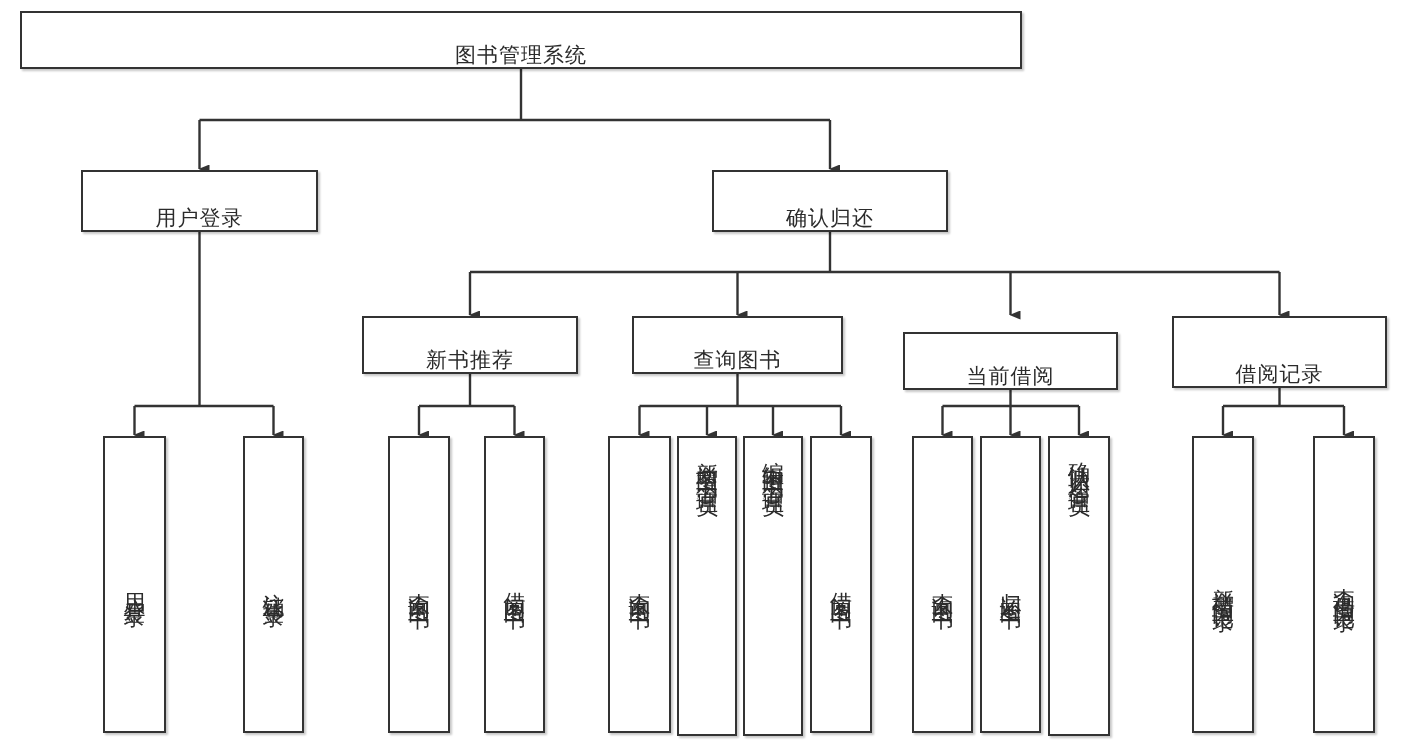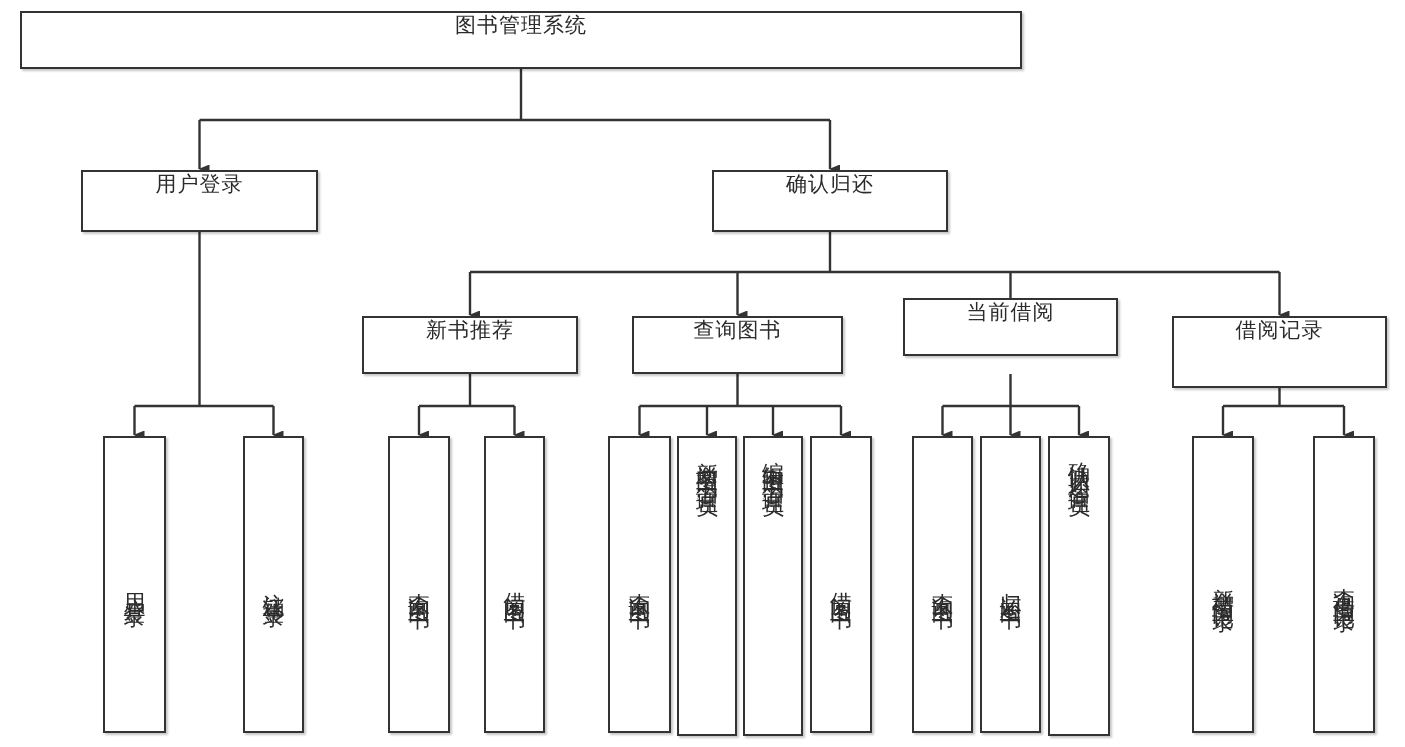--- a/index.html
+++ b/index.html
@@ -26,21 +26,21 @@
     width: 1405px;
     height: 747px;
   }
   .node-box {
     position: absolute;
     box-sizing: border-box;
     background: #ffffff;
     border: 2px solid #333333;
     box-shadow: 2px 2px 2px rgba(0,0,0,0.22);
     display: flex;
-    align-items: flex-start;
+    align-items: flex-end;
     justify-content: center;
     overflow: hidden;
   }
   .node-label {
     color: #2b2b2b;
     font-size: 21px;
     line-height: 1.15;
     letter-spacing: 1px;
     white-space: nowrap;
     text-align: center;
@@ -128,21 +128,21 @@
       </div>
       <div class="node-box" style="left: 712px; top: 170px; width: 236px; height: 62px;">
         <span class="node-label">确认归还</span>
       </div>
       <div class="node-box" style="left: 362px; top: 316px; width: 216px; height: 58px;">
         <span class="node-label">新书推荐</span>
       </div>
       <div class="node-box" style="left: 632px; top: 316px; width: 211px; height: 58px;">
         <span class="node-label">查询图书</span>
       </div>
-      <div class="node-box" style="left: 903px; top: 298px; width: 215px; height: 58px;">
+      <div class="node-box" style="left: 903px; top: 332px; width: 215px; height: 58px;">
         <span class="node-label">当前借阅</span>
       </div>
       <div class="node-box" style="left: 1172px; top: 316px; width: 215px; height: 72px;">
         <span class="node-label">借阅记录</span>
       </div>
       <div class="node-box vertical centered" style="left: 103px; top: 436px; width: 63px; height: 297px;">
         <span class="node-label">用户登录</span>
       </div>
       <div class="node-box vertical centered" style="left: 243px; top: 436px; width: 61px; height: 297px;">
         <span class="node-label">注销登录</span>

